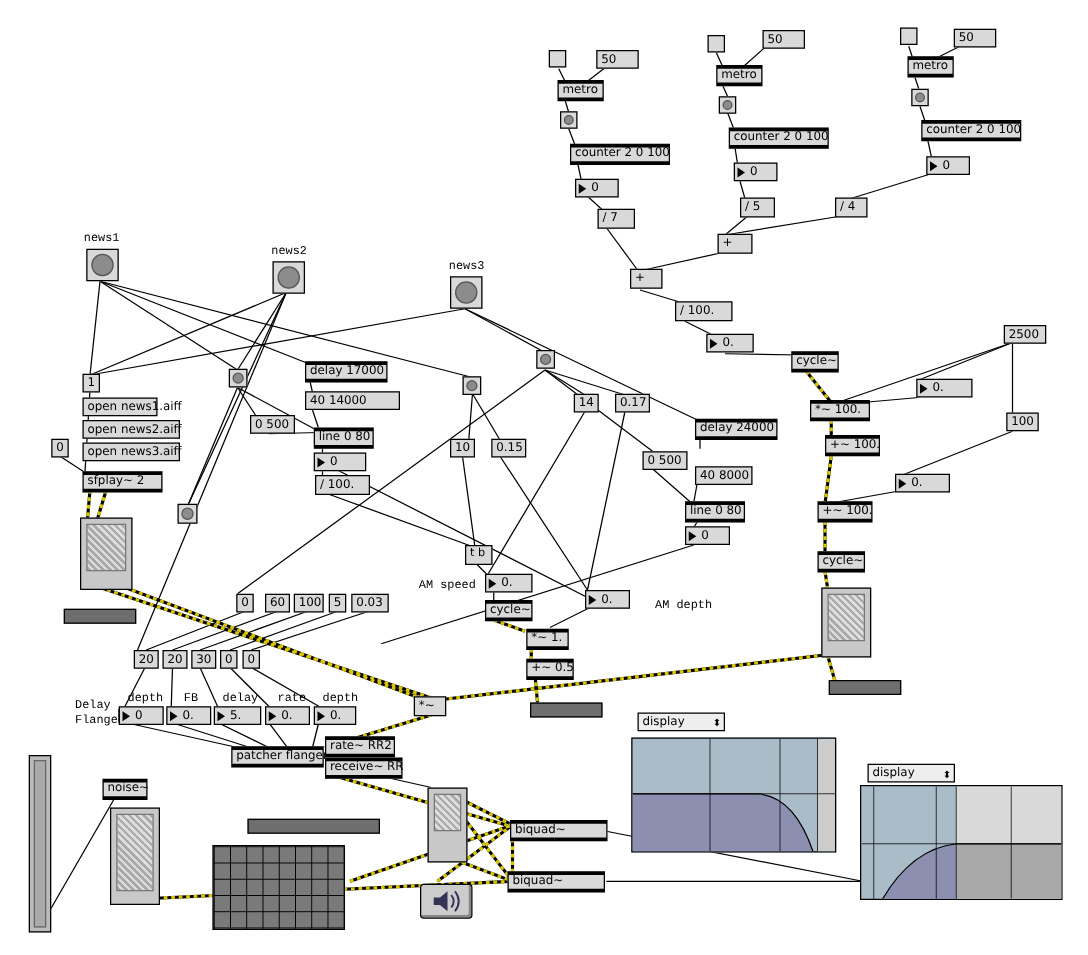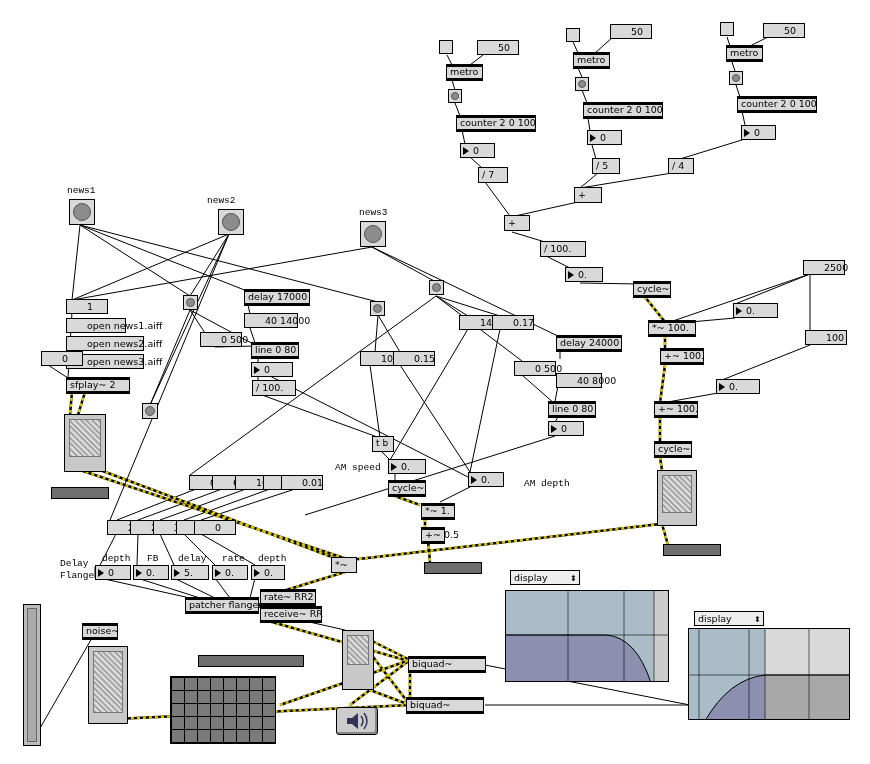--- a/index.html
+++ b/index.html
@@ -1,20 +1,20 @@
 <!DOCTYPE html>
 <html><head>
 <meta charset="utf-8">
 <style>
   html,body{margin:0;padding:0;background:#fff;}
   #patch{position:relative;width:870px;height:764px;overflow:hidden;background:#fff;font-family:"DejaVu Sans",sans-serif;}
   svg.cords{position:absolute;left:0;top:0;width:870px;height:764px;pointer-events:none;}
   .obj{position:absolute;box-sizing:border-box;border:1px solid #000;background:#d9d9d9;font-size:9.5px;line-height:13px;height:16px;padding:0 3px;white-space:nowrap;color:#000;}
   .obj.box{border-top:3px solid #000;border-bottom:3px solid #000;line-height:10px;height:17px;}
-  .msg{position:absolute;box-sizing:border-box;border:1px solid #000;background:#d9d9d9;font-size:9.5px;line-height:13px;height:15px;padding:0 20px;white-space:nowrap;}
+  .msg{position:absolute;box-sizing:border-box;border:1px solid #000;background:#d9d9d9;font-size:9.5px;line-height:13px;height:15px;padding:0 3px;white-space:nowrap;}
   .num{position:absolute;box-sizing:border-box;border:1px solid #000;background:#d9d9d9;font-size:9.5px;line-height:13px;height:15px;padding:0 3px 0 12px;white-space:nowrap;}
   .num::before{content:"";position:absolute;left:2px;top:3px;border-left:6px solid #000;border-top:4px solid transparent;border-bottom:4px solid transparent;}
   .tog{position:absolute;width:14px;height:14px;border:1px solid #000;background:#d9d9d9;box-sizing:border-box;}
   .bang{position:absolute;box-sizing:border-box;border:1px solid #000;background:#d9d9d9;}
   .bang i{position:absolute;left:2px;top:2px;right:2px;bottom:2px;border-radius:50%;background:#8c8c8c;border:1px solid #555;}
   .label{position:absolute;font-size:9.5px;line-height:12px;white-space:nowrap;color:#000;font-family:Liberation Mono, monospace;}
   .slider{position:absolute;border:1px solid #000;background:#c8c8c8;box-sizing:border-box;}
   .slider .knob{position:absolute;left:4px;right:4px;top:4px;height:36px;border:1px solid #777;background:repeating-linear-gradient(45deg,#aaa 0 2px,#ddd 2px 4px);}
   .meter{position:absolute;background:#6e6e6e;border:1px solid #000;box-sizing:border-box;}
   .scope{position:absolute;border:1px solid #000;box-sizing:border-box;overflow:hidden;}
@@ -230,21 +230,21 @@
 <div class="obj box" style="left:654px;top:441px;width:38px">cycle~</div>
 <div class="slider" style="left:657px;top:470px;width:40px;height:56px">
       <div class="knob"></div>
     </div>
 <div class="meter" style="left:663px;top:544px;width:58px;height:12px"></div>
 
 <div class="label" style="left:67px;top:185px">news1</div>
 <div class="bang" style="left:69px;top:199px;width:26px;height:26px">
       <i style="left:3px;top:3px;right:3px;bottom:3px"></i>
     </div>
-<div class="label" style="left:207px;top:195px">news2</div>
+<div class="label" style="left:217px;top:195px">news2</div>
 <div class="bang" style="left:218px;top:209px;width:26px;height:26px">
       <i style="left:3px;top:3px;right:3px;bottom:3px"></i>
     </div>
 <div class="label" style="left:359px;top:207px">news3</div>
 <div class="bang" style="left:360px;top:221px;width:26px;height:26px">
       <i style="left:3px;top:3px;right:3px;bottom:3px"></i>
     </div>
 
 <div class="msg" style="left:66px;top:299px;width:14px">1</div>
 <div class="msg" style="left:66px;top:318px;width:60px">open news1.aiff</div>
@@ -257,21 +257,21 @@
     </div>
 <div class="slider" style="left:64px;top:414px;width:42px;height:58px">
       <div class="knob"></div>
     </div>
 <div class="meter" style="left:51px;top:487px;width:58px;height:12px"></div>
 
 <div class="bang" style="left:183px;top:295px;width:15px;height:15px">
       <i></i>
     </div>
 <div class="obj box" style="left:244px;top:289px;width:66px">delay 17000</div>
-<div class="msg" style="left:244px;top:313px;width:54px">40 14000</div>
+<div class="msg" style="left:244px;top:313px;width:76px">40 14000</div>
 <div class="msg" style="left:200px;top:332px;width:36px">0 500</div>
 <div class="obj box" style="left:251px;top:342px;width:48px">line 0 80</div>
 <div class="num" style="left:251px;top:362px;width:42px">0</div>
 <div class="obj" style="left:252px;top:380px;width:44px">/ 100.</div>
 
 <div class="bang" style="left:370px;top:301px;width:15px;height:15px">
       <i></i>
     </div>
 <div class="bang" style="left:429px;top:280px;width:15px;height:15px">
       <i></i>
@@ -286,29 +286,29 @@
 <div class="obj box" style="left:548px;top:401px;width:48px">line 0 80</div>
 <div class="num" style="left:548px;top:421px;width:36px">0</div>
 
 <div class="obj" style="left:372px;top:436px;width:22px;font-size:9px">t b</div>
 <div class="label" style="left:335px;top:462px">AM speed</div>
 <div class="num" style="left:388px;top:459px;width:38px">0.</div>
 <div class="num" style="left:468px;top:472px;width:36px">0.</div>
 <div class="label" style="left:524px;top:478px">AM depth</div>
 <div class="obj box" style="left:388px;top:480px;width:38px">cycle~</div>
 <div class="obj box" style="left:421px;top:503px;width:34px">*~ 1.</div>
-<div class="obj box" style="left:421px;top:527px;width:24px">+~ 0.5</div>
+<div class="obj box" style="left:421px;top:527px;width:38px">+~ 0.5</div>
 <div class="meter" style="left:424px;top:562px;width:58px;height:12px"></div>
 <div class="obj" style="left:331px;top:557px;width:26px">*~</div>
 
 <div class="msg" style="left:189px;top:475px;width:14px">0</div>
 <div class="msg" style="left:212px;top:475px;width:20px">60</div>
 <div class="msg" style="left:235px;top:475px;width:24px">100</div>
 <div class="msg" style="left:263px;top:475px;width:14px">5</div>
-<div class="msg" style="left:281px;top:475px;width:30px">0.01</div>
+<div class="msg" style="left:281px;top:475px;width:30px">0.03</div>
 <div class="msg" style="left:107px;top:520px;width:20px">20</div>
 <div class="msg" style="left:130px;top:520px;width:20px">20</div>
 <div class="msg" style="left:153px;top:520px;width:20px">30</div>
 <div class="msg" style="left:176px;top:520px;width:14px">0</div>
 <div class="msg" style="left:194px;top:520px;width:14px">0</div>
 
 <div class="label" style="left:60px;top:558px;white-space:pre;line-height:12px">Delay
 Flanger</div>
 <div class="label" style="left:102px;top:553px">depth</div>
 <div class="label" style="left:147px;top:553px">FB</div>

